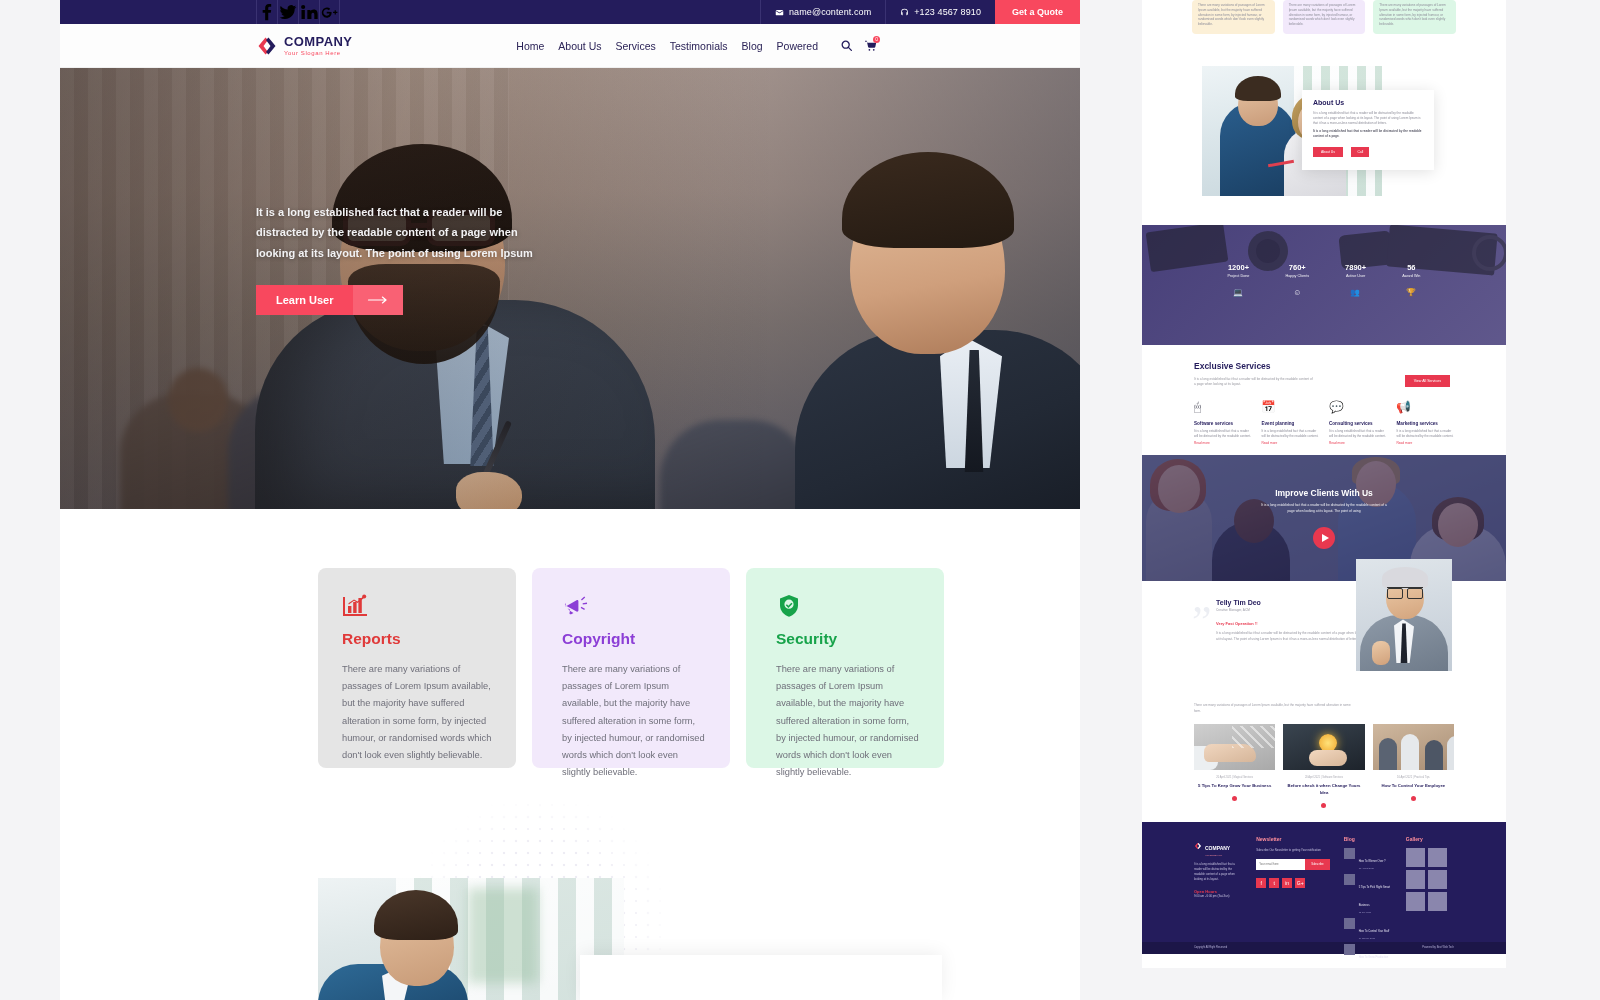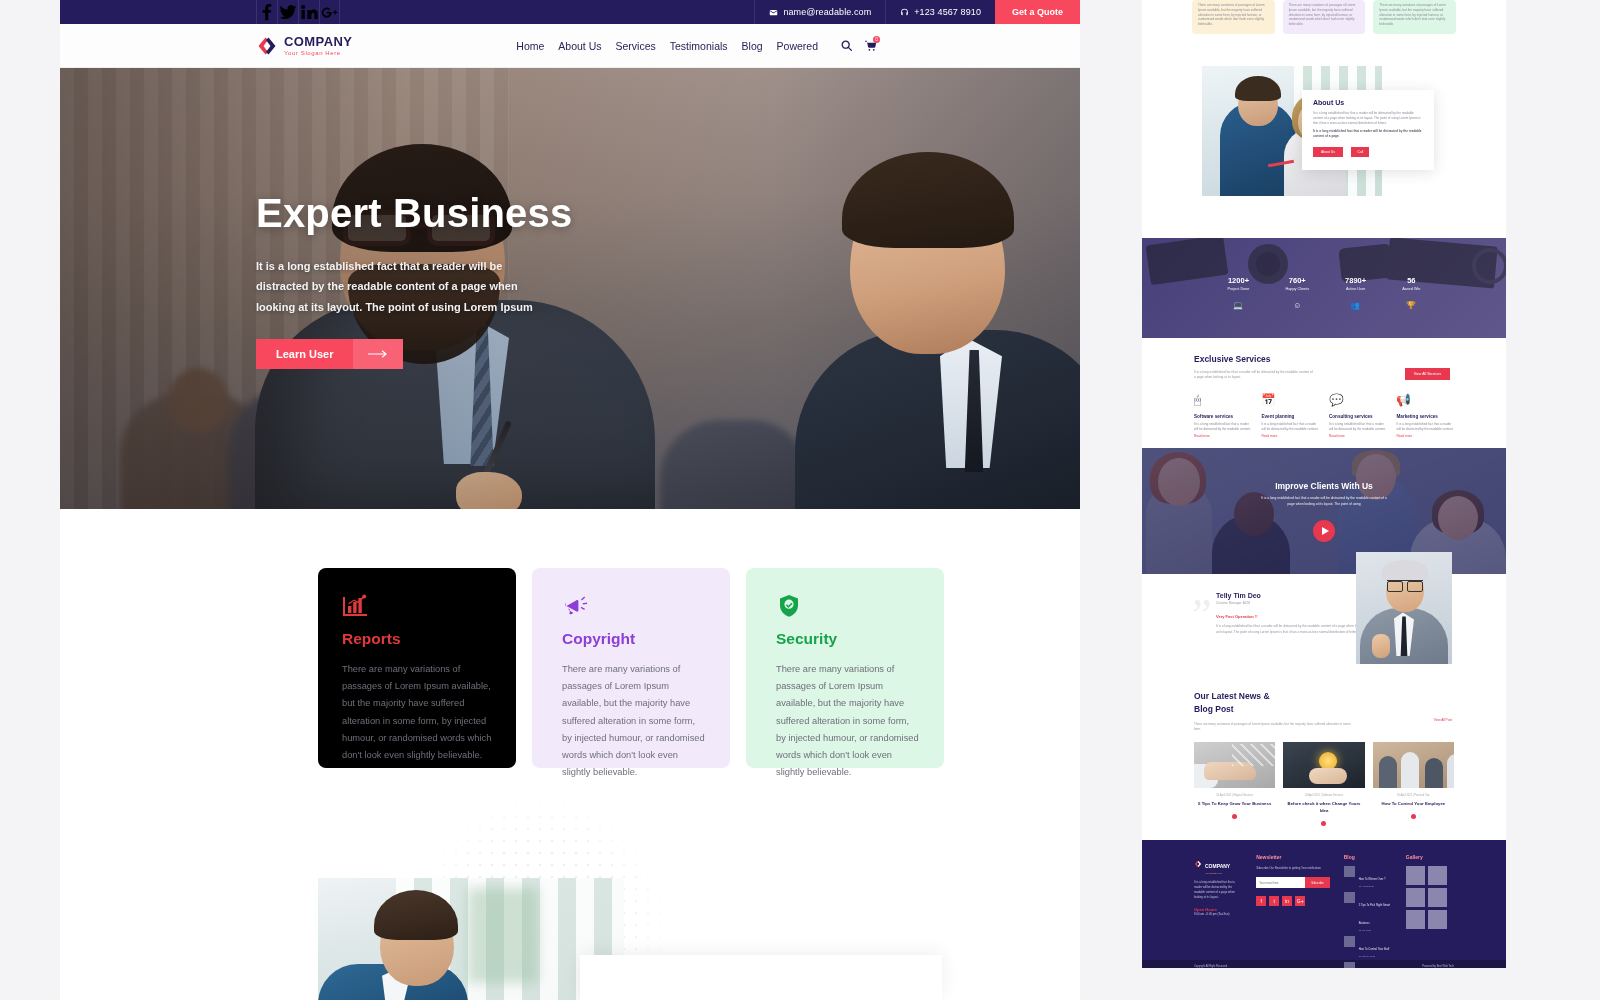--- a/index.html
+++ b/index.html
@@ -188,21 +188,21 @@
     position: absolute; left: 330px; top: 775px; width: 300px; height: 300px;
     background-image: radial-gradient(circle, rgba(120,110,170,.13) 1.3px, transparent 1.6px);
     background-size: 12px 12px;
     -webkit-mask-image: radial-gradient(circle at 50% 50%, #000 38%, transparent 62%);
     mask-image: radial-gradient(circle at 50% 50%, #000 38%, transparent 62%);
   }
 
   
   .cards { position: absolute; left: 258px; top: 568px; display: flex; gap: 16px; }
   .card { width: 198px; height: 200px; border-radius: 8px; padding: 26px 24px 0 30px; }
-  .card.reports { background: #000000; padding-left: 24px; }
+  .card.reports { background: #e5e5e5; padding-left: 24px; }
   .card.marketing { background: #f2e9fb; }
   .card.security { background: #dcf7e6; }
   .card-ico { height: 26px; margin-bottom: 10px; }
   .card-ico svg { height: 24px; width: 26px; display: block; }
   .card-title { font-size: 15.5px; font-weight: bold; margin-bottom: 13px; }
   .card.reports .card-title { color: #e03a3a; }
   .card.marketing .card-title { color: #8c3ed6; }
   .card.security .card-title { color: #17a34a; }
   .card-body { font-size: 9.3px; line-height: 1.85; color: #6f6f7a; }
 
@@ -250,21 +250,21 @@
   .sap-w-hair { position: absolute; left: 90px; top: 28px; width: 46px; height: 46px; background: linear-gradient(170deg,#c9a563,#9b7c43); border-radius: 50% 50% 40% 40%; }
   .sap-pen { position: absolute; left: 66px; top: 96px; width: 26px; height: 3px; background: #e0404f; transform: rotate(-10deg); }
   .s-about-box {
     position: absolute; left: 160px; top: 42px; width: 132px; height: 80px;
     background: #fff; box-shadow: 0 2px 14px rgba(0,0,0,.12); padding: 9px 11px;
   }
   .s-about-box h4 { font-size: 7px; color: #241c5c; margin-bottom: 5px; }
   .s-about-btn { margin-top: 5px; display: inline-block; background: #e8384f; color: #fff; font-size: 3.4px; padding: 3px 8px; }
   .s-about-btn2 { margin-left: 4px; display: inline-block; background: #e8384f; color: #fff; font-size: 3.4px; padding: 3px 6px; }
 
-  .s-stats { position: relative; height: 100px; margin-top: 20px; overflow: hidden; background: #5b5589; }
+  .s-stats { position: relative; height: 120px; margin-top: 7px; overflow: hidden; background: #5b5589; }
   .s-stats-bg { position: absolute; inset: 0; background: linear-gradient(135deg, rgba(70,62,120,.92), rgba(96,88,140,.9)); }
   .s-desk { position: absolute; inset: 0; opacity: .55; }
   .kb { position: absolute; background: #1c1c26; border-radius: 3px; }
   .kb1 { left: 6px; top: 2px; width: 78px; height: 40px; transform: rotate(-8deg); }
   .kb2 { left: 246px; top: 4px; width: 108px; height: 42px; transform: rotate(5deg); }
   .kb3 { left: 198px; top: 8px; width: 52px; height: 34px; transform: rotate(-6deg); border-radius: 6px; }
   .mug { position: absolute; left: 106px; top: 6px; width: 40px; height: 40px; border-radius: 50%; background: #22222c; }
   .mug-i { position: absolute; left: 114px; top: 14px; width: 24px; height: 24px; border-radius: 50%; background: #16161e; }
   .loupe { position: absolute; left: 330px; top: 10px; width: 36px; height: 36px; border-radius: 50%; border: 4px solid #2a2a35; }
   .s-stats-row { position: absolute; left: 0; right: 0; top: 38px; display: flex; justify-content: center; gap: 36px; }
@@ -404,21 +404,21 @@
         </a>
       </div>
       <div class="tb-spacer"></div>
       <div class="tb-item">
         <span class="tb-ico">
           <svg viewBox="0 0 24 24">
               <path d="M2 5h20v14H2z" fill="none"></path>
               <path d="M3 5h18a1 1 0 0 1 1 1l-10 6L2 6a1 1 0 0 1 1-1zm-1 3.3 9.5 5.7a1 1 0 0 0 1 0L22 8.3V18a1 1 0 0 1-1 1H3a1 1 0 0 1-1-1z"></path>
             </svg>
         </span>
-        <span>name@readable.com</span>
+        <span>name@content.com</span>
       </div>
       <div class="tb-item">
         <span class="tb-ico">
           <svg viewBox="0 0 24 24">
               <path d="M12 2a9 9 0 0 0-9 9v5a3 3 0 0 0 3 3h1v-8H5v-0a7 7 0 0 1 14 0v0h-2v8h1a3 3 0 0 0 3-3v-5a9 9 0 0 0-9-9z"></path>
             </svg>
         </span>
         <span>+123 4567 8910</span>
       </div>
       <a class="tb-quote">Get a Quote</a>
@@ -487,21 +487,20 @@
             <span class="lens l"></span>
             <span class="bridge"></span>
             <span class="lens r"></span>
           </div>
         <div class="m1-pen"></div>
           <div class="m1-hand"></div>
         <div class="hero-vig"></div>
       </div>
       <div class="hero-content">
         <h1 class="hero-h1">
-          <div>Expert Business</div>
         </h1>
         <p class="hero-p">It is a long established fact that a reader will be distracted by the readable content of a page when looking at its layout. The point of using Lorem Ipsum</p>
         <button class="hero-btn">
           <span class="lbl">Learn User</span>
           <span class="arw">
             <svg viewBox="0 0 30 10" stroke="#fff" stroke-width="1.6" fill="none">
                 <path d="M2 5h24M21 1l5 4-5 4" stroke-linecap="round" stroke-linejoin="round"></path>
               </svg>
           </span>
         </button>
@@ -699,24 +698,20 @@
           <div class="tp-shirt"></div>
           <div class="tp-tie"></div>
         <div class="tp-head"></div>
           <div class="tp-hair"></div>
           <div class="tp-gl"></div>
           <div class="tp-thumb"></div>
       </div>
     </div>
 
     <div class="s-blog">
-      <h3>
-        <div>Our Latest News &amp;</div>
-        <div>Blog Post</div>
-      </h3>
       <div class="lead">There are many variations of passages of Lorem Ipsum available, but the majority have suffered alteration in some form.</div>
       <span class="s-blog-more">View All Post</span>
       <div class="s-blog-grid">
         <div class="s-blog-item">
           <div class="s-blog-img bi1">
               <span class="arm"></span>
               <span class="hand"></span>
               <span class="ch"></span>
             </div>
           <div class="s-blog-meta">20 April 2021  |  Magical Services</div>

